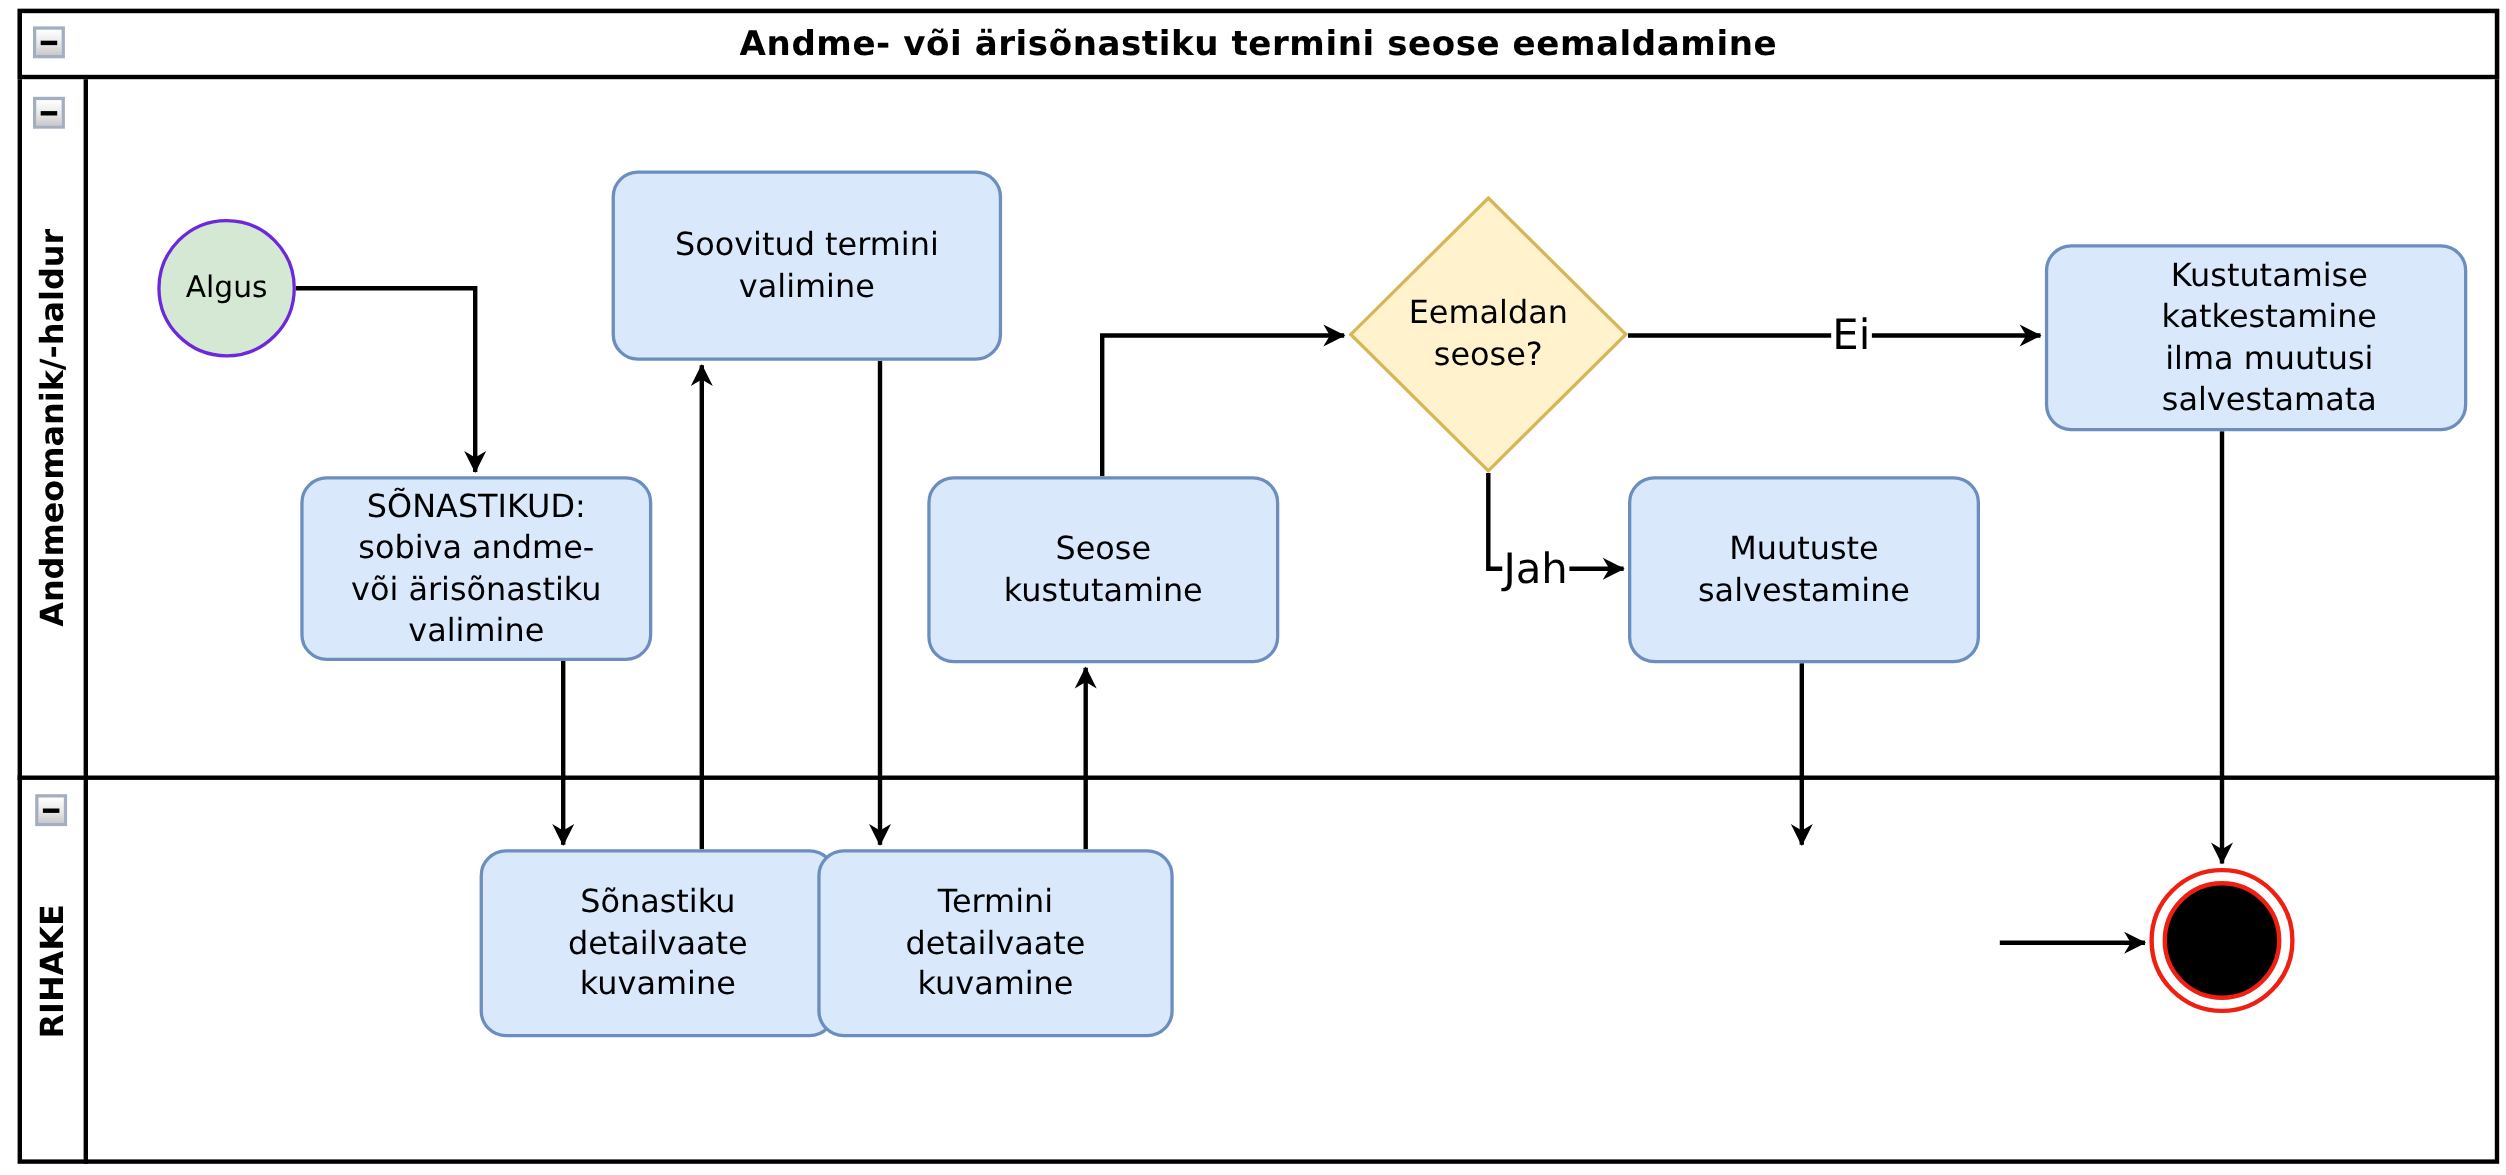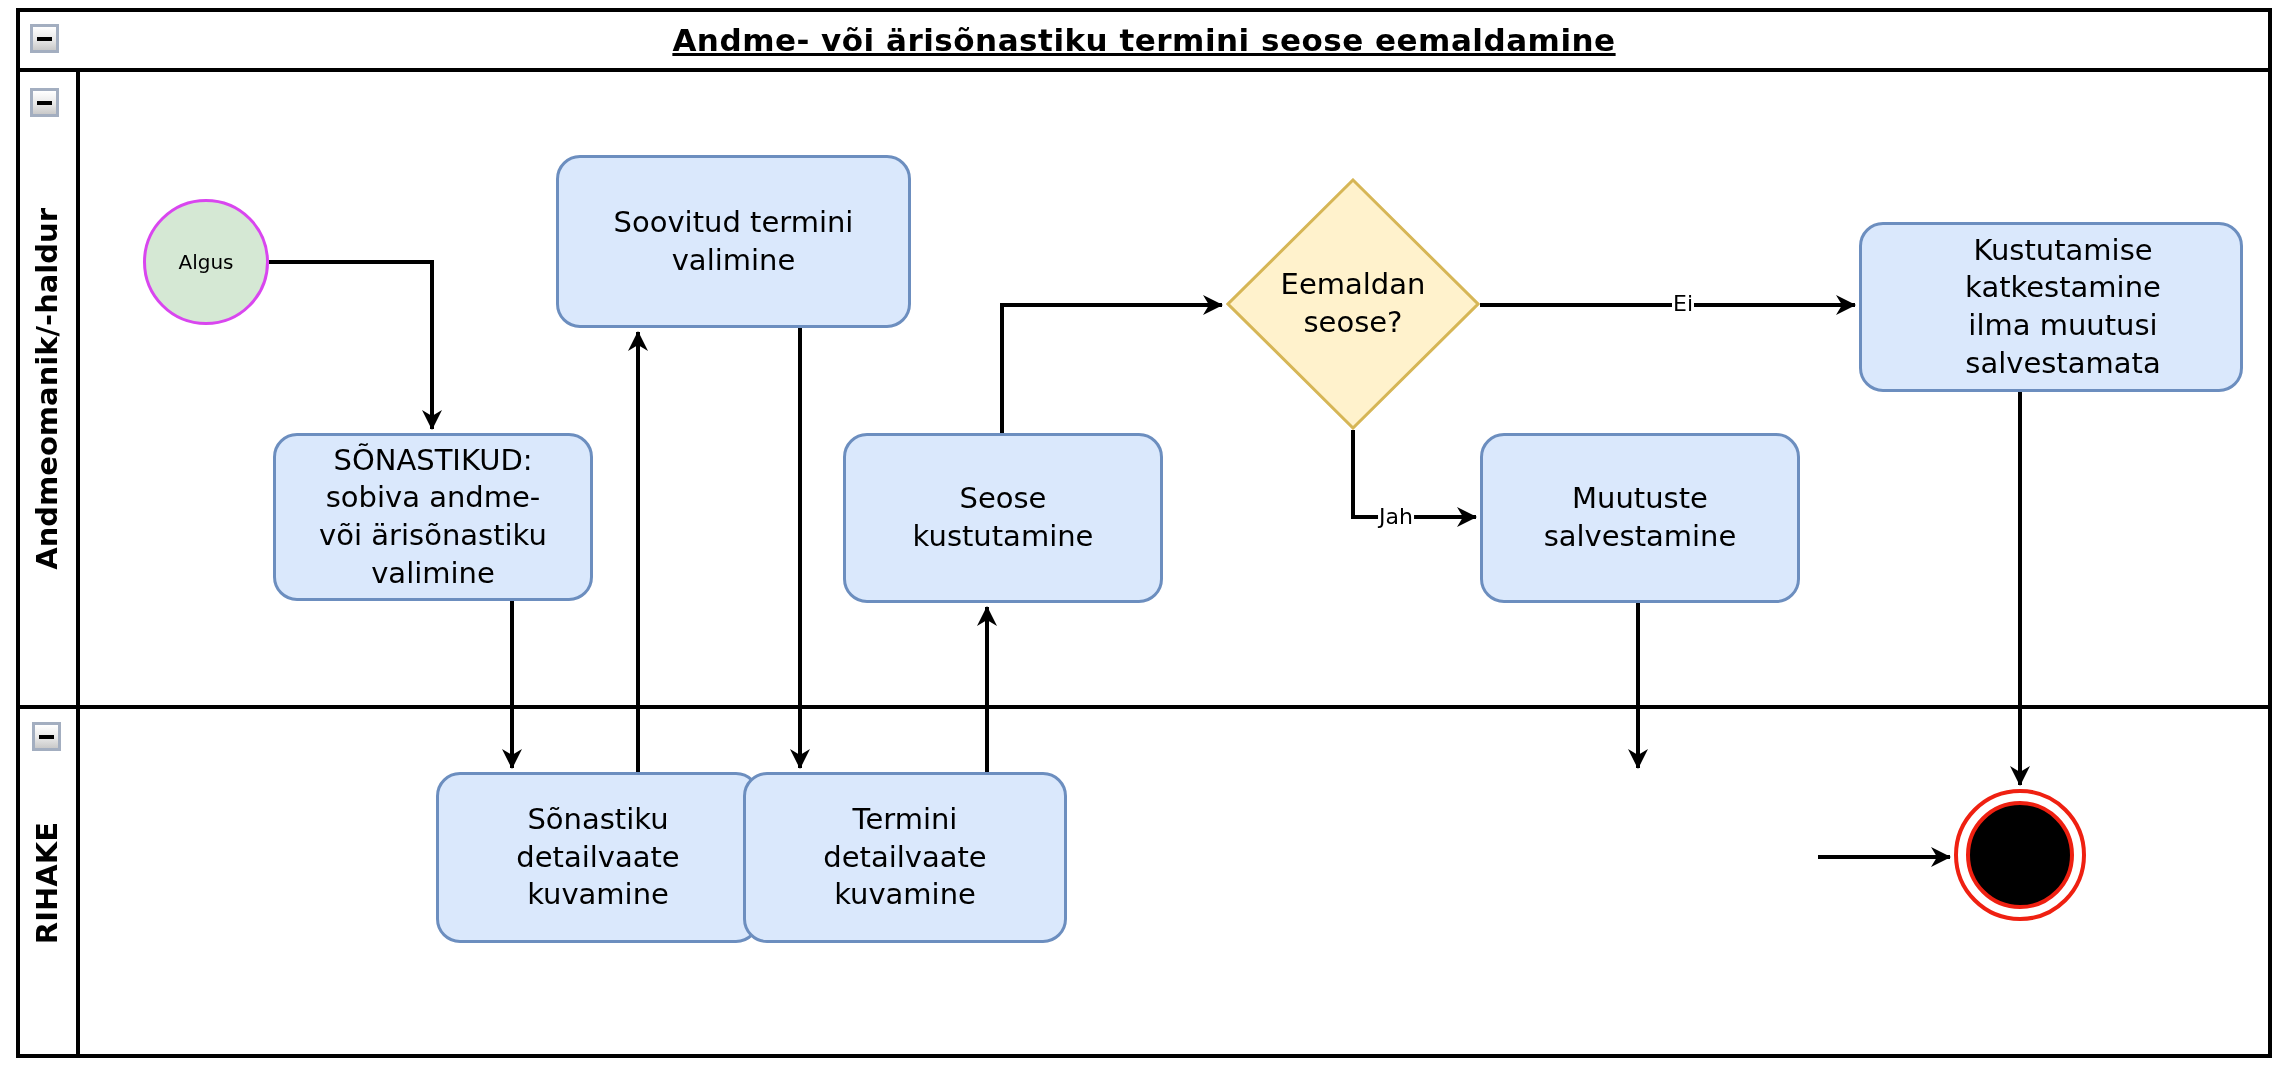--- a/index.html
+++ b/index.html
@@ -14,21 +14,21 @@
     overflow: hidden;
   }
   
   .pool-border {
     position: absolute; left: 16px; top: 8px; width: 2256px; height: 1050px;
     border: 4px solid #000000; background: transparent;
   }
   .title-bar {
     position: absolute; left: 16px; top: 8px; width: 2256px; height: 64px;
     border: 4px solid #000000; background: #ffffff;
-    display: flex; align-items: center; justify-content: center; text-decoration: underline;
+    display: flex; align-items: center; justify-content: center;
   }
   .title-bar span {
     font-size: 31px; font-weight: bold; letter-spacing: 0.5px; white-space: nowrap;
   }
   .lane-divider {
     position: absolute; left: 16px; top: 705px; width: 2256px; height: 4px;
     background: #000000;
   }
   .label-col-divider {
     position: absolute; left: 76px; top: 72px; width: 4px; height: 986px;
@@ -50,36 +50,36 @@
     border: 3px solid #a3aec0;
     background: linear-gradient(180deg, #ffffff 0%, #e8e8e8 55%, #c9c9c9 100%);
     display: flex; align-items: center; justify-content: center;
     cursor: pointer;
   }
   .minus-bar { width: 15px; height: 4px; background: #000000; }
   
   svg.edges { position: absolute; left: 0; top: 0; pointer-events: none; }
   .edge-label {
     position: absolute; transform: translate(-50%, -50%);
-    background: #ffffff; font-size: 22px; line-height: 1; padding: 2px 1px;
+    background: #ffffff; font-size: 38px; line-height: 1; padding: 2px 1px;
     white-space: nowrap;
     text-align: right;
   }
   
   .node {
     position: absolute; display: flex; align-items: center; justify-content: center;
     text-align: center; font-size: 29px; line-height: 1.3;
   }
   .node .node-text { white-space: pre-line; }
   .task {
     background: #dae8fc; border: 3px solid #6c8ebf; border-radius: 24px;
   }
   .start-event {
-    background: #d5e8d4; border: 3px solid #d946ef; border-radius: 50%;
-    font-size: 20px;
+    background: #d5e8d4; border: 3px solid #6d28d9; border-radius: 50%;
+    font-size: 27px;
   }
   .decision-wrap { background: transparent; }
   .decision-wrap svg { position: absolute; left: 0; top: 0; }
   .decision-text { position: relative; z-index: 1; white-space: pre-line; }
   .end-event-outer {
     position: absolute; border: 4px solid #ef2011; border-radius: 50%;
     display: flex; align-items: center; justify-content: center;
     background: #ffffff;
   }
   .end-event-inner {

